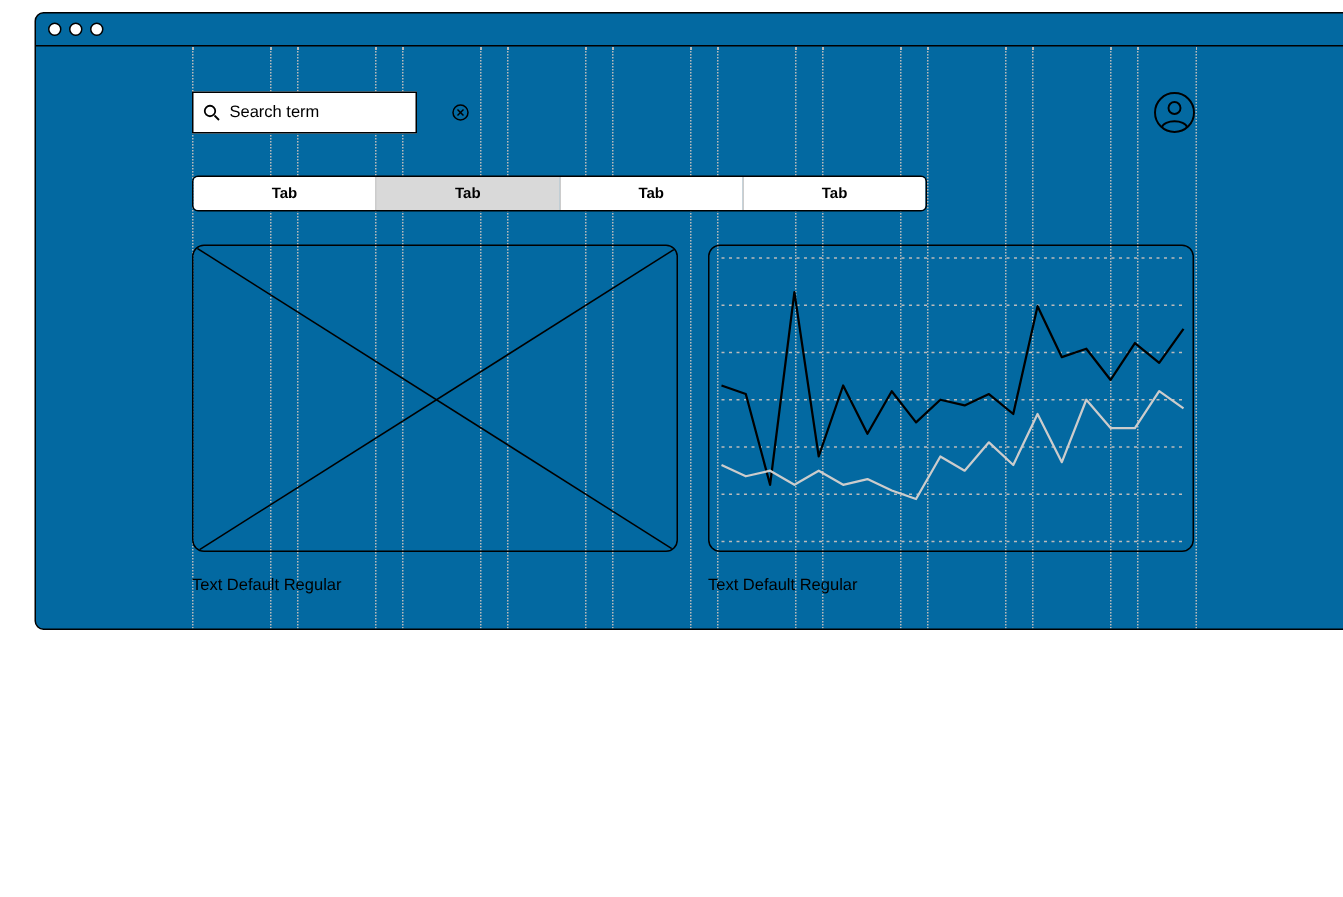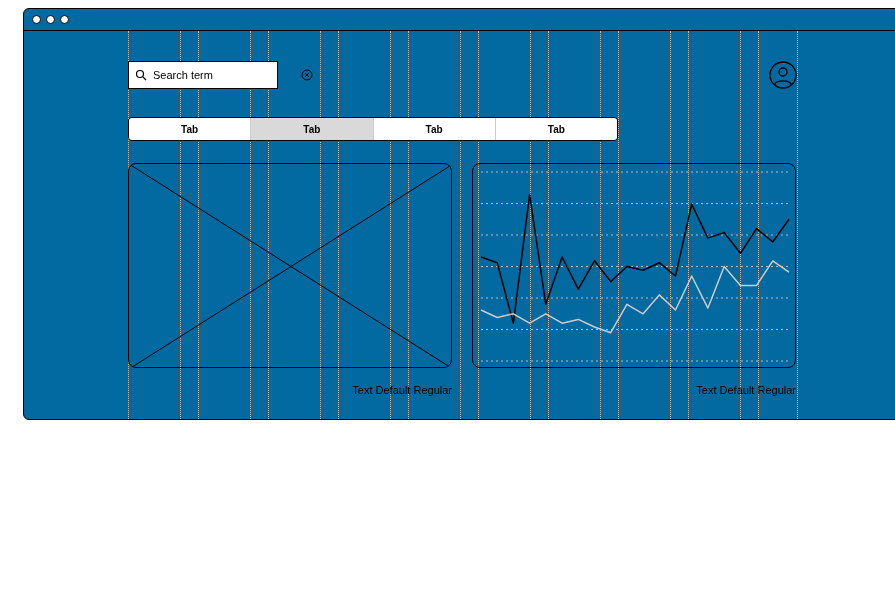--- a/index.html
+++ b/index.html
@@ -123,21 +123,20 @@
     height: 205px;
     border: 1px solid #000;
     border-radius: 8px;
     position: relative;
     overflow: hidden;
   }
   .card-label {
     margin-top: 16px;
     font-size: 11px;
     color: #000;
-    text-align: right;
   }
 
   .wide-box {
     margin-top: 36px;
     height: 103px;
     border: 1px solid #000;
     border-radius: 8px;
     position: relative;
     overflow: hidden;
   }

